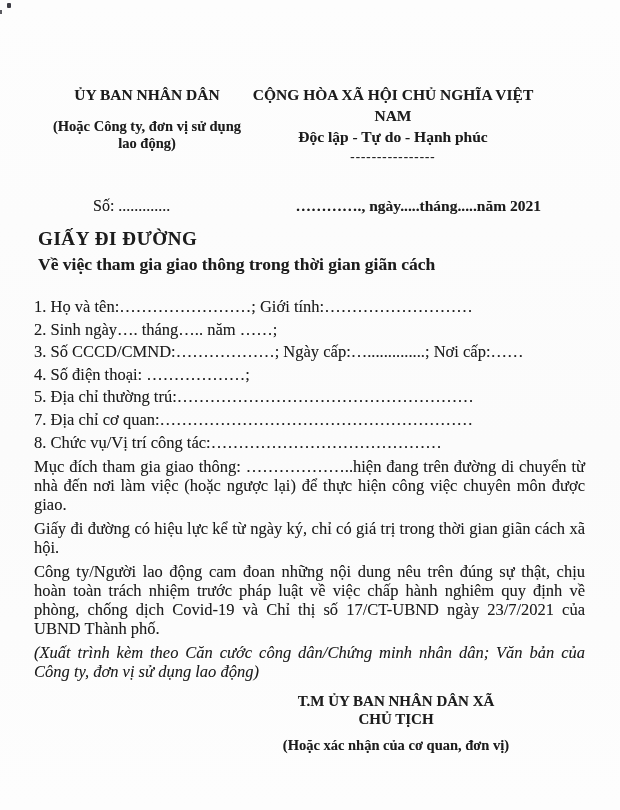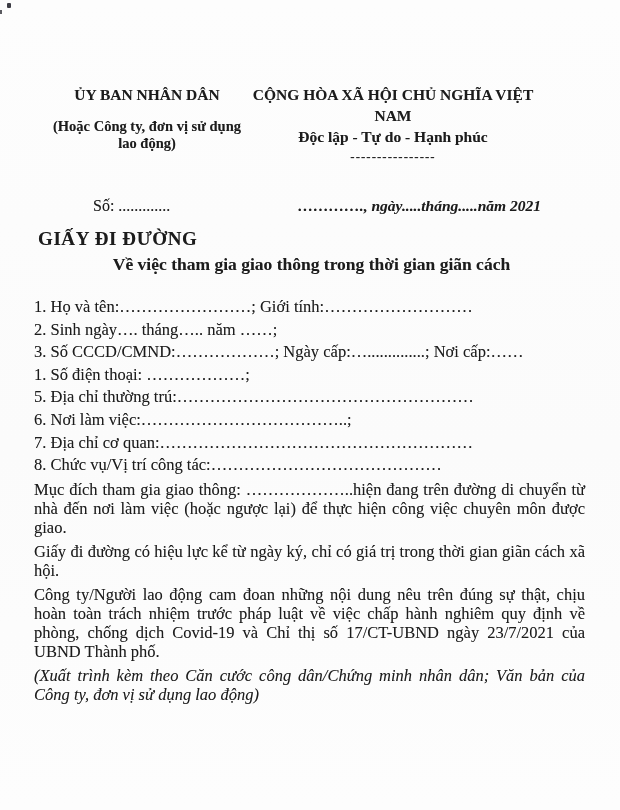--- a/index.html
+++ b/index.html
@@ -29,24 +29,24 @@
   .h-right {
     position: absolute; left: 200px; top: 0; width: 310px;
     text-align: center; font-weight: 700;
   }
   .h-line  { font-size: 15.5px; line-height: 21px; }
   .h-note  { font-size: 14.5px; line-height: 17px; margin: 13px auto 16px; width: 202px; }
   .h-divider { font-size: 13px; line-height: 9px; letter-spacing: 1px; margin-top: 5px; font-weight: 700; }
 
   .so-row { display: flex; justify-content: space-between; align-items: flex-end; margin-top: 7px; }
   .so-number { margin-left: 55px; font-size: 16px; }
-  .date-line { font-style: italic; font-weight: 600; font-size: 15.5px; margin-right: 44px; }
+  .date-line { font-weight: 600; font-size: 15.5px; margin-right: 44px; }
 
   .doc-title    { text-align: left; font-weight: 700; font-size: 19px; margin-top: 13px; letter-spacing: 0.6px; }
-  .doc-subtitle { text-align: center; font-weight: 700; font-size: 17.5px; margin-top: 4px; }
+  .doc-subtitle { text-align: left; font-weight: 700; font-size: 17.5px; margin-top: 4px; }
 
   .fields { margin-top: 21px; margin-left: -4px; }
   .field  { font-size: 16.5px; line-height: 22.6px; white-space: nowrap; overflow: hidden; }
 
   .paras { margin-left: -4px; margin-top: 3px; }
   .para  { font-size: 16.5px; line-height: 19px; text-align: justify; margin: 0 0 5px 0; }
   .para-italic { font-style: italic; font-weight: 400; }
 
   .signature { width: 310px; margin-left: 203px; margin-top: 11px; text-align: center; font-weight: 700; }
   .sig-line1 { font-size: 15px; line-height: 18px; }
@@ -79,29 +79,33 @@
       <span class="date-line">…………., ngày.....tháng.....năm 2021</span>
     </div>
 
     <div class="doc-title">GIẤY ĐI ĐƯỜNG</div>
     <div class="doc-subtitle">Về việc tham gia giao thông trong thời gian giãn cách</div>
 
     <div class="fields">
       <div class="field">1. Họ và tên:……………………; Giới tính:………………………</div>
       <div class="field">2. Sinh ngày…. tháng….. năm ……;</div>
       <div class="field">3. Số CCCD/CMND:………………; Ngày cấp:…..............; Nơi cấp:……</div>
-      <div class="field">1. Số điện thoại: ………………;</div>
+      <div class="field">4. Số điện thoại: ………………;</div>
       <div class="field">5. Địa chỉ thường trú:………………………………………………</div>
-      <div class="field">6. Nơi làm việc:………………………………..;</div>
       <div class="field">7. Địa chỉ cơ quan:…………………………………………………</div>
       <div class="field">8. Chức vụ/Vị trí công tác:……………………………………</div>
     </div>
 
     <div class="paras">
       <div class="para">Mục đích tham gia giao thông: ………………..hiện đang trên đường di chuyển từ nhà đến nơi làm việc (hoặc ngược lại) để thực hiện công việc chuyên môn được giao.</div>
       <div class="para">Giấy đi đường có hiệu lực kể từ ngày ký, chỉ có giá trị trong thời gian giãn cách xã hội.</div>
       <div class="para">Công ty/Người lao động cam đoan những nội dung nêu trên đúng sự thật, chịu hoàn toàn trách nhiệm trước pháp luật về việc chấp hành nghiêm quy định về phòng, chống dịch Covid-19 và Chỉ thị số 17/CT-UBND ngày 23/7/2021 của UBND Thành phố.</div>
       <div class="para para-italic">(Xuất trình kèm theo Căn cước công dân/Chứng minh nhân dân; Văn bản của Công ty, đơn vị sử dụng lao động)</div>
     </div>
 
+    <div class="signature">
+      <div class="sig-line1">T.M ỦY BAN NHÂN DÂN XÃ</div>
+      <div class="sig-line2">CHỦ TỊCH</div>
+      <div class="sig-note">(Hoặc xác nhận của cơ quan, đơn vị)</div>
+    </div>
 
   </div>
 </div>
 
 </body></html>

